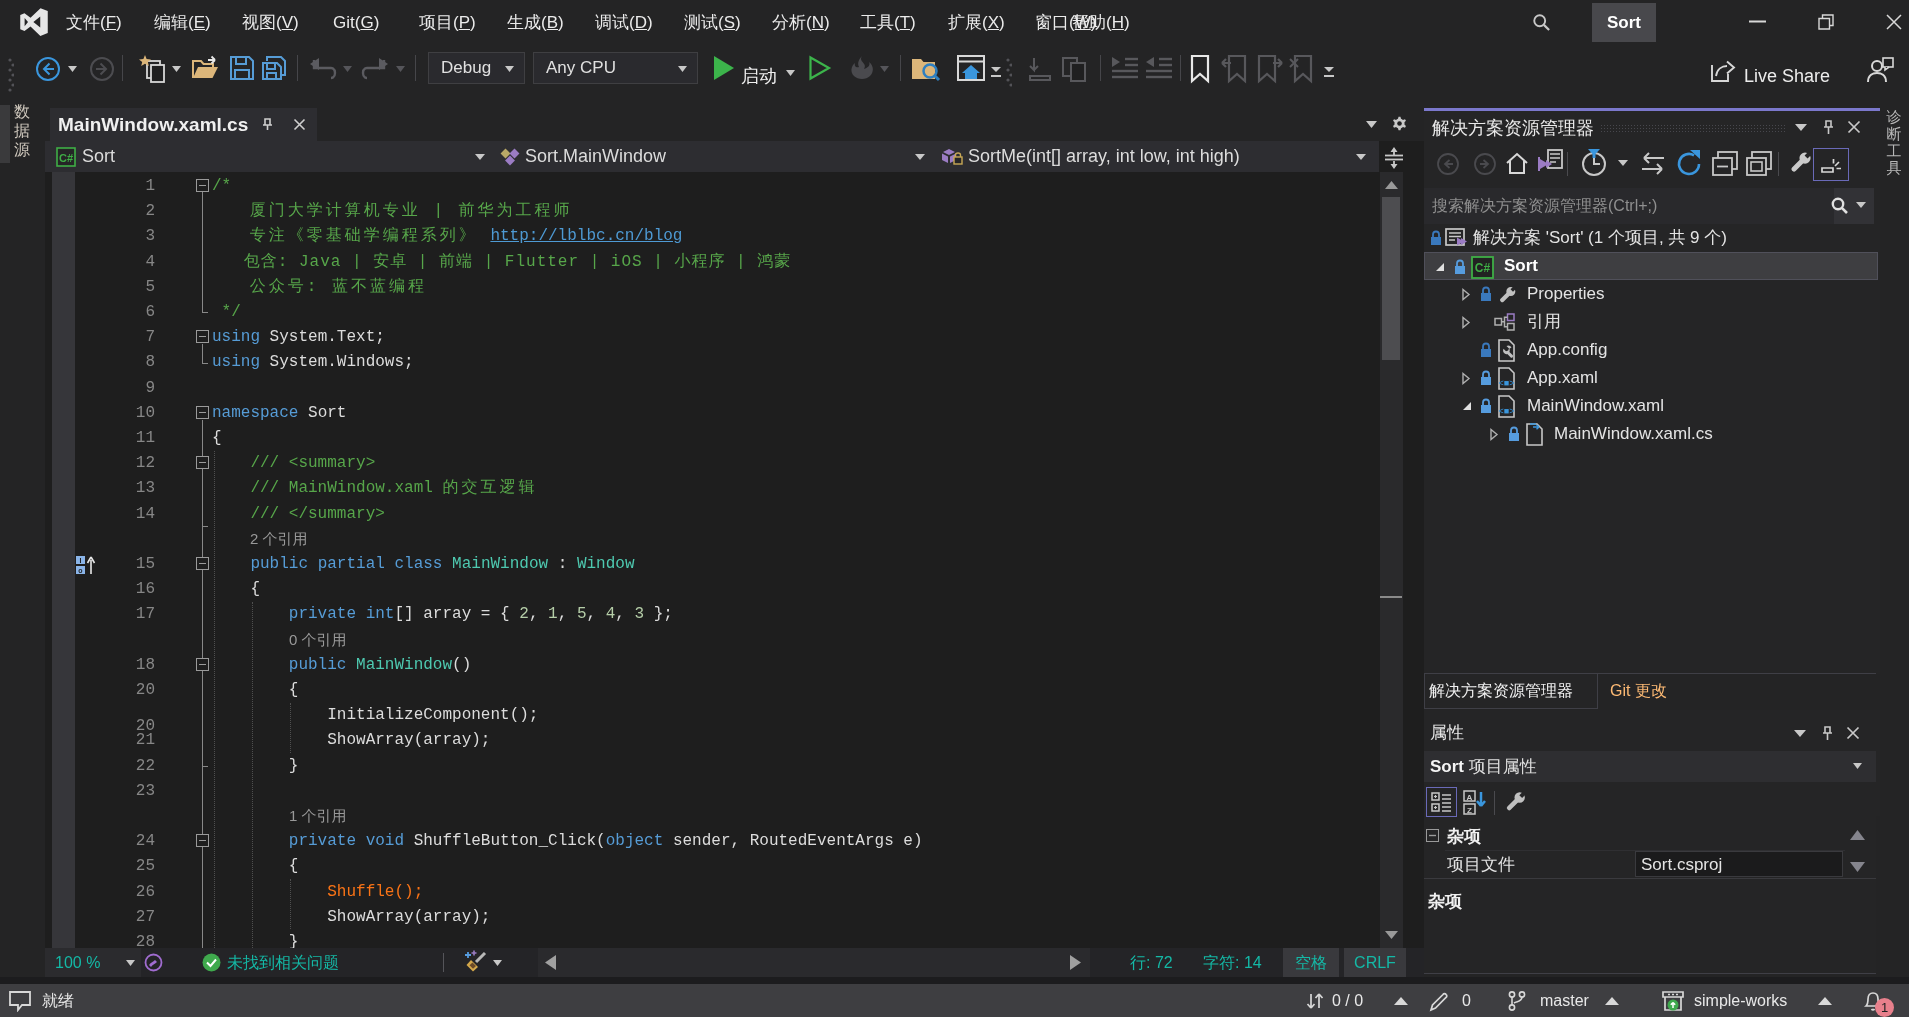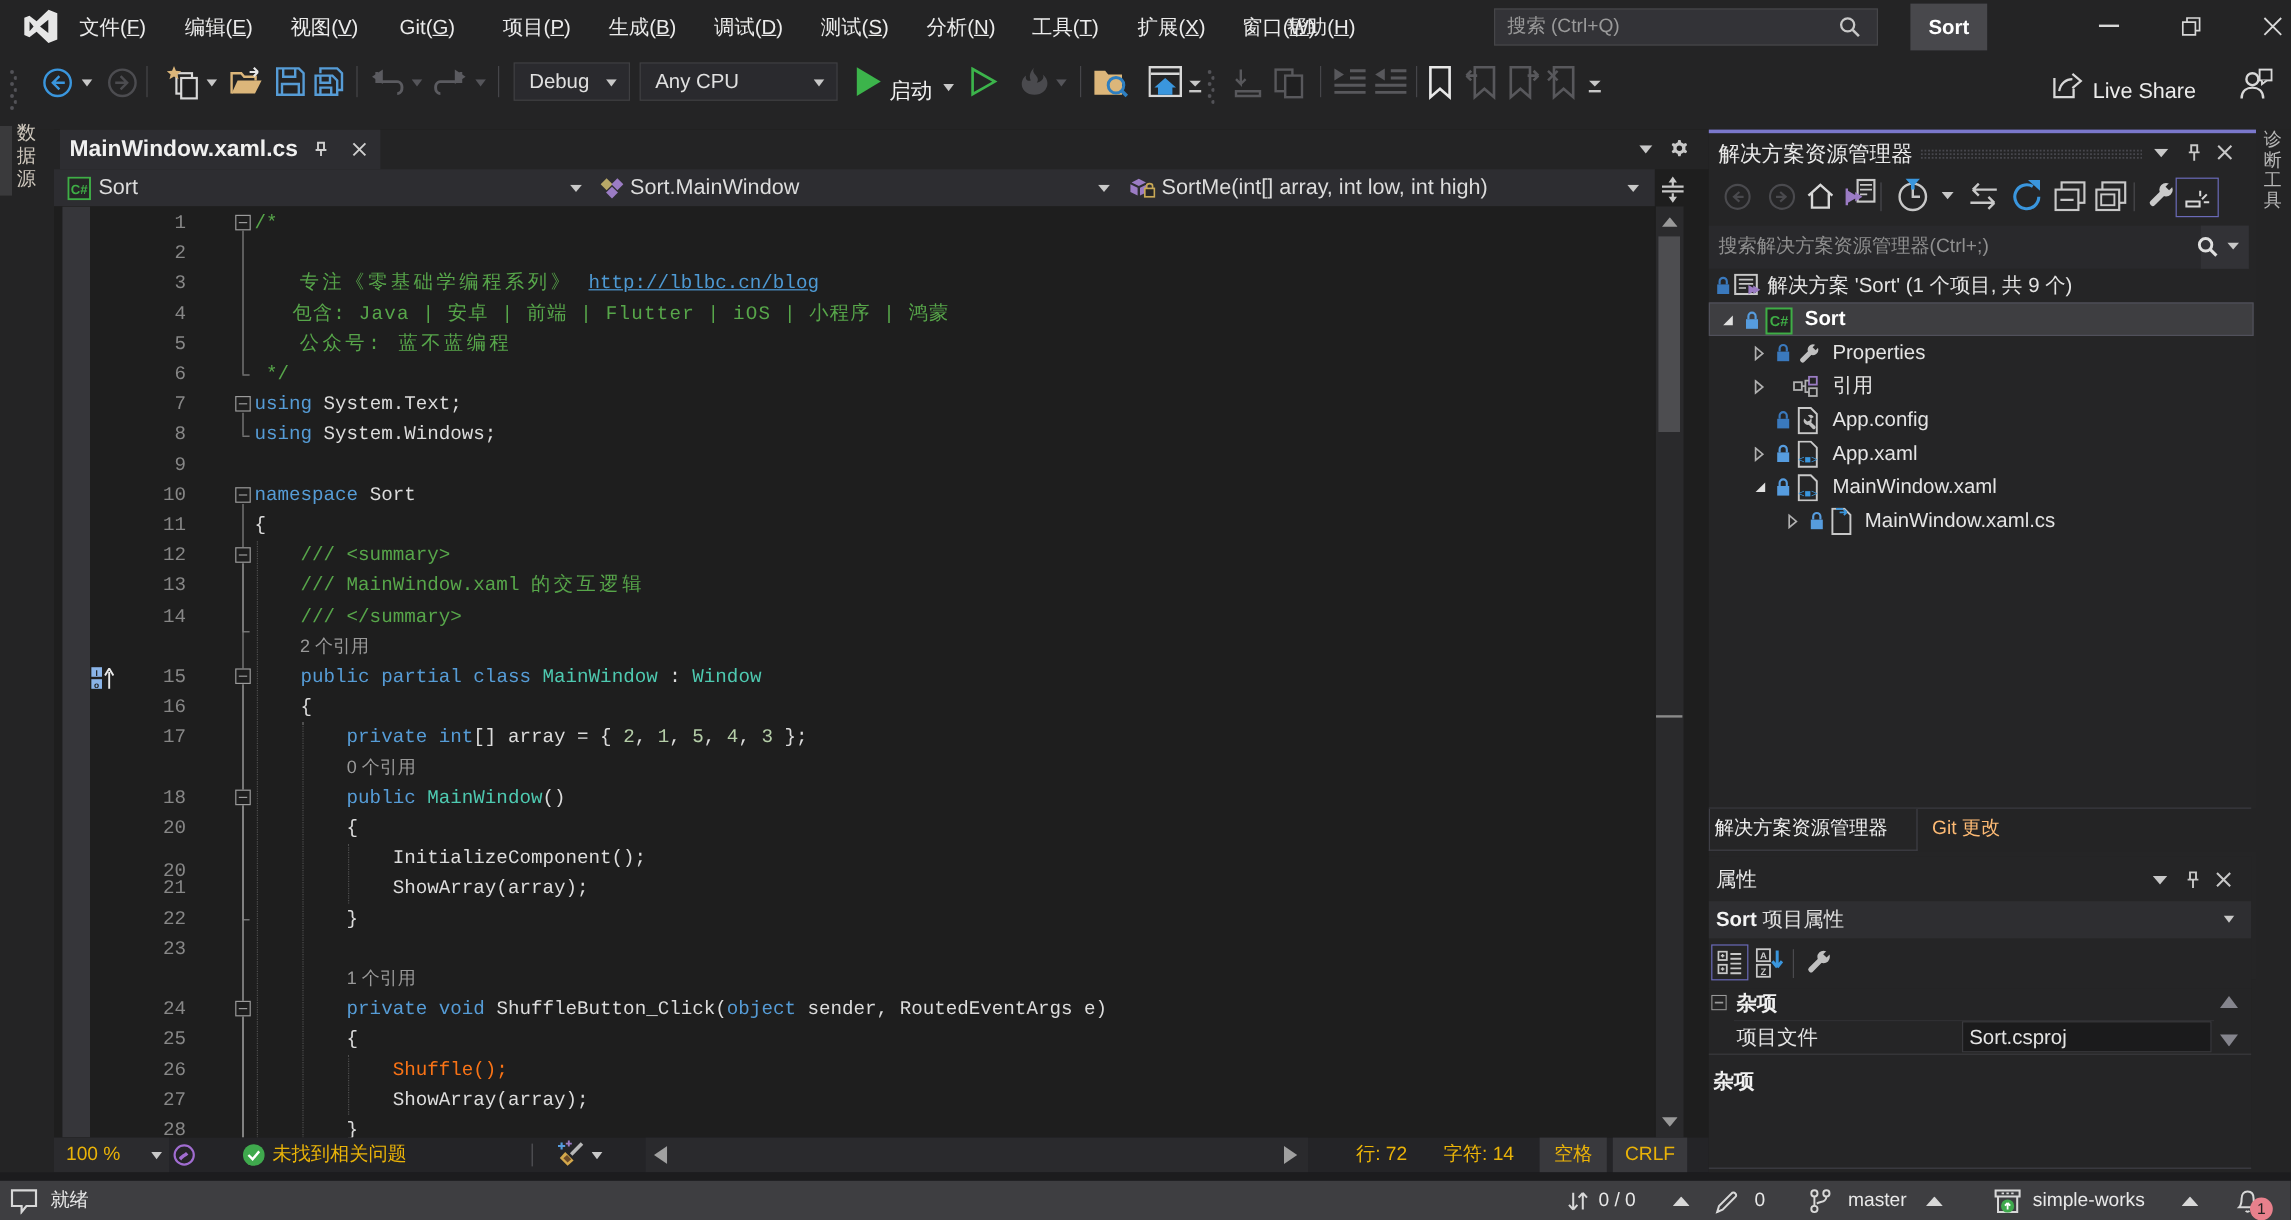--- a/index.html
+++ b/index.html
@@ -23,21 +23,21 @@
 #tabrow { position:absolute; left:45px; top:108px; width:1379px; height:33px; background:#242425; }
 #tab1 { position:absolute; left:50px; top:108px; width:267px; height:33px; background:#2d2d31; color:#f0f0f0; font-size:19px; font-weight:bold; line-height:33px; padding-left:8px; }
 #crumbs { position:absolute; left:45px; top:141px; width:1334px; height:31px; background:#2d2d31; font-size:18px; color:#dcdcdc; }
 #codearea { position:absolute; left:45px; top:172px; width:1334px; height:776px; background:#1e1e1e; overflow:hidden; font-family:"Liberation Mono",monospace; font-size:16px; }
 #indmargin { position:absolute; left:7px; top:0; width:23px; height:776px; background:#36363a; }
 .ln { position:absolute; width:110px; text-align:right; color:#878787; font-size:16px; height:26px; line-height:26px; }
 .cl { position:absolute; height:26px; line-height:26px; white-space:pre; }
 .clens { position:absolute; color:#999; font-family:"Liberation Sans",sans-serif; font-size:15px; height:26px; line-height:26px; }
 .k { color:#569cd6; } .t { color:#4ec9b0; } .c { color:#57a64a; } .cj { color:#57a64a; letter-spacing:3px; } .n { color:#b5cea8; } .lnk { color:#4e9ad4; text-decoration:underline; }
 #vscroll { position:absolute; left:1380px; top:172px; width:23px; height:776px; background:#2a2a2c; }
-#edstatus { position:absolute; left:45px; top:948px; width:1379px; height:29px; background:#242427; color:#eab308; font-size:16px; }
+#edstatus { position:absolute; left:45px; top:948px; width:1379px; height:29px; background:#242427; color:#14b8a6; font-size:16px; }
 
 #rpanel { position:absolute; left:1424px; top:108px; width:456px; height:708px; background:#252526; }
 #rstrip { position:absolute; left:1880px; top:108px; width:29px; height:876px; background:#242425; }
 #righttab { position:absolute; left:1886px; top:108px; width:16px; color:#b8b8b8; font-size:15px; line-height:17px; text-align:center; }
 .treerow { position:absolute; left:0; width:441px; height:28px; line-height:28px; font-size:17px; color:#e4e4e4; }
 
 #statusbar { position:absolute; left:0; top:984px; width:1909px; height:33px; background:#3e3e41; color:#e8e8e8; font-size:16px; }
 svg { display:block; }
 </style>
 </head>
@@ -52,21 +52,20 @@
 <div class="menu" style="left:333px">Git(<u>G</u>)</div>
 <div class="menu" style="left:419px">项目(<u>P</u>)</div>
 <div class="menu" style="left:507px">生成(<u>B</u>)</div>
 <div class="menu" style="left:595px">调试(<u>D</u>)</div>
 <div class="menu" style="left:684px">测试(<u>S</u>)</div>
 <div class="menu" style="left:772px">分析(<u>N</u>)</div>
 <div class="menu" style="left:860px">工具(<u>T</u>)</div>
 <div class="menu" style="left:948px">扩展(<u>X</u>)</div>
 <div class="menu" style="left:1035px">窗口(<u>W</u>)</div>
 <div class="menu" style="left:1072px">帮助(<u>H</u>)</div>
-<div id="searchbox">搜索 (Ctrl+Q)</div>
 <svg class="abs" style="left:1532px;top:13px" width="19" height="19" viewBox="0 0 16 16">
       <circle cx="6.5" cy="6.5" r="4.6" fill="none" stroke="#c8c8c8" stroke-width="1.6"></circle>
       <line x1="10" y1="10" x2="14.4" y2="14.4" stroke="#c8c8c8" stroke-width="1.8"></line>
     </svg>
 <div id="sortchip">Sort</div>
 <svg class="abs" style="left:1749px;top:20px" width="17" height="3" viewBox="0 0 17 3">
       <rect width="17" height="2" y="0.5" fill="#d8d8d8"></rect>
     </svg>
 <svg class="abs" style="left:1817px;top:13px" width="18" height="18" viewBox="0 0 18 18">
       <path fill="none" stroke="#d8d8d8" stroke-width="1.4" d="M2 5.5 H12.5 V16 H2 Z M5.5 5.5 V2 H16 V12.5 H12.5"></path>
@@ -309,20 +308,21 @@
       <line x1="3" y1="13.5" x2="21" y2="13.5"></line>
       <line x1="12" y1="4" x2="12" y2="9"></line>
       <line x1="12" y1="15" x2="12" y2="20"></line>
     </g>
   </svg>
 <div id="codearea">
     <div id="indmargin"></div>
 <div class="ln" style="top:1px">1</div>
 <div class="cl" style="left:167px;top:1px;color:#dcdcdc"><span class="c">/*</span></div>
 <div class="ln" style="top:26px">2</div>
+<div class="cl" style="left:167px;top:26px;color:#dcdcdc"><span class="cj">   厦门大学计算机专业 | 前华为工程师</span></div>
 <div class="ln" style="top:51px">3</div>
 <div class="cl" style="left:167px;top:51px;color:#dcdcdc"><span class="cj">   专注《零基础学编程系列》 </span><span class="lnk">http://lblbc.cn/blog</span></div>
 <div class="ln" style="top:77px">4</div>
 <div class="cl" style="left:167px;top:77px;color:#dcdcdc"><span class="cj" style="letter-spacing:1px">   包含: Java | 安卓 | 前端 | Flutter | iOS | 小程序 | 鸿蒙</span></div>
 <div class="ln" style="top:102px">5</div>
 <div class="cl" style="left:167px;top:102px;color:#dcdcdc"><span class="cj">   公众号: 蓝不蓝编程</span></div>
 <div class="ln" style="top:127px">6</div>
 <div class="cl" style="left:167px;top:127px;color:#dcdcdc"><span class="c"> */</span></div>
 <div class="ln" style="top:152px">7</div>
 <div class="cl" style="left:167px;top:152px;color:#dcdcdc"><span class="k">using</span> System.Text;</div>

